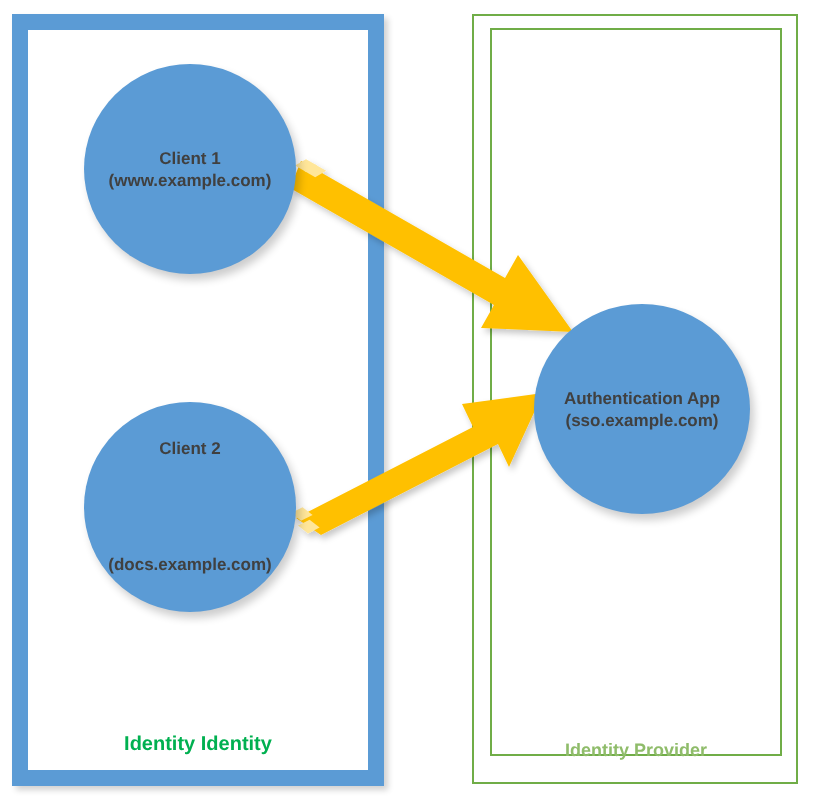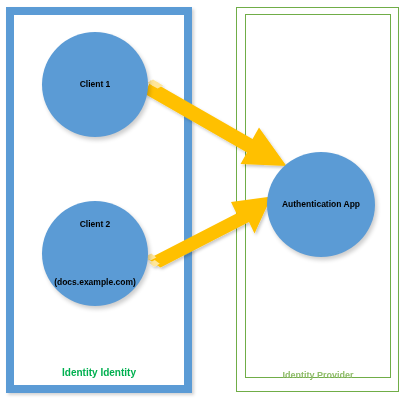--- a/index.html
+++ b/index.html
@@ -77,21 +77,21 @@
   
   .node {
     position: absolute;
     border-radius: 50%;
     background: #5b9bd5;
     box-shadow: 2px 3px 4px rgba(0,0,0,0.20);
     display: flex;
     flex-direction: column;
     align-items: center;
     justify-content: center;
-    color: #000000;
+    color: #404040;
     text-align: center;
     line-height: 1.28;
   }
   .node .node-title {
     font-size: 8.5px;
     font-weight: bold;
     white-space: nowrap;
   }
   .node .node-sub {
     font-size: 8.5px;
@@ -137,27 +137,29 @@
 
     <g filter="url(#arrowShadow)">
       <polygon points="148.0,259.0 236.5,213.5 231.0,202.0 271.5,196.5 254.5,233.5 249.0,222.0 160.5,267.5" fill="#ffc000"></polygon>
       <polygon points="145.5,256.5 151.3,253.6 156.3,257.5 150.5,260.4" fill="#ffe699"></polygon>
       <polygon points="149.0,262.8 154.8,259.9 159.8,263.8 154.0,266.7" fill="#ffe699"></polygon>
     </g>
   </svg>
 
   <div class="node" id="node-client1">
     <span class="node-title">Client 1</span>
+    <span class="node-sub">(www.example.com)</span>
   </div>
 
   <div class="node" id="node-client2">
     <span class="node-title">Client 2</span>
     <span class="node-sub">(docs.example.com)</span>
   </div>
 
   <div class="node" id="node-auth">
     <span class="node-title">Authentication App</span>
+    <span class="node-sub">(sso.example.com)</span>
   </div>
 
   <div class="zone-label idp">Identity Identity</div>
   <div class="zone-label sp">Identity Provider</div>
 
 </div>
 
 </body></html>

